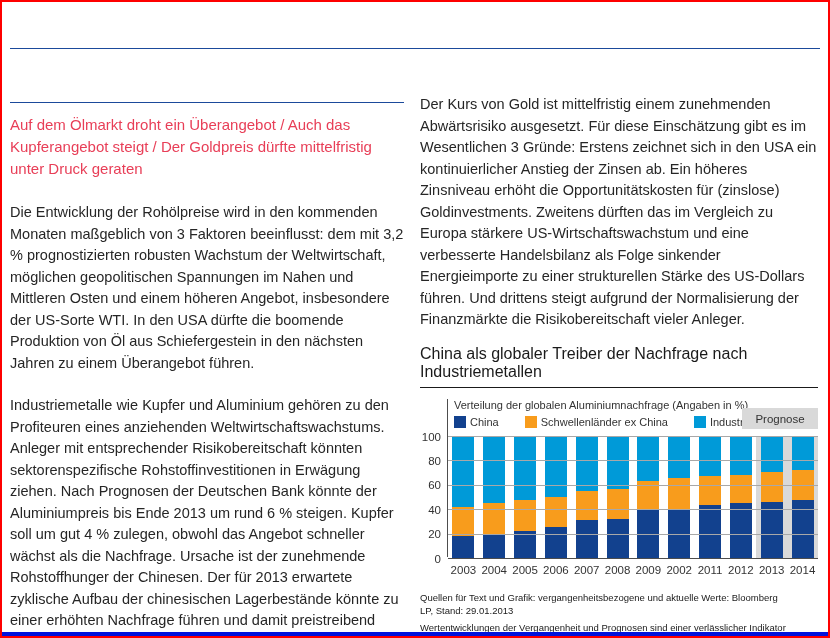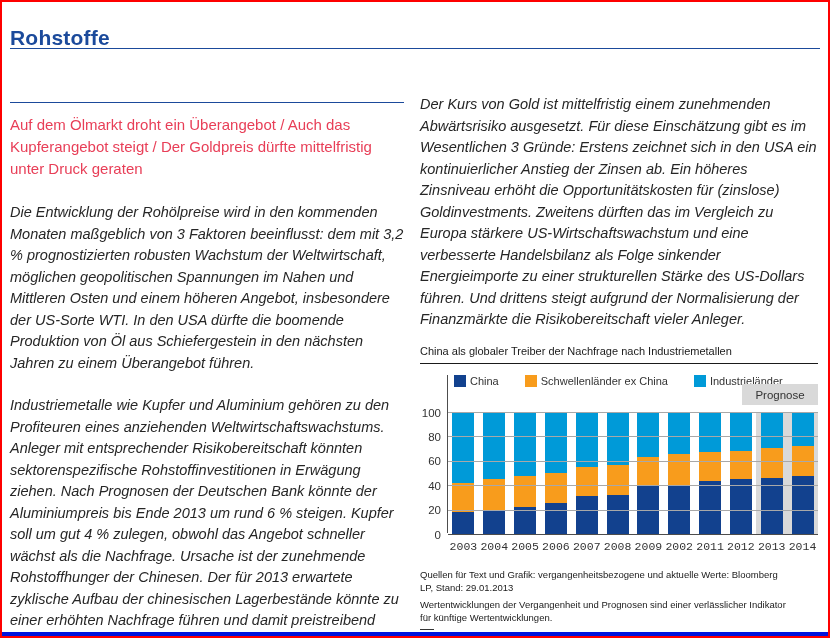--- a/index.html
+++ b/index.html
@@ -21,27 +21,27 @@
     position:absolute;left:8px;right:8px;top:46px;
     border-top:1.5px solid #1b4a9b;
   }
   .col{position:absolute;top:92px;}
   .col-left{left:8px;width:394px;}
   .col-right{left:418px;width:398px;}
 
   .section-heading{font-size:14.5px;color:#1b4a9b;margin:0;}
   .heading-rule{border-top:1px solid #1b4a9b;margin-top:8px;}
   .deck{font-size:15px;line-height:22px;color:#e83e57;margin-top:11px;}
-  .body-par{font-size:14.5px;line-height:21.5px;color:#262626;margin-top:21px;text-align:left;font-style:italic;}
+  .body-par{font-size:14.5px;line-height:21.5px;color:#262626;margin-top:21px;text-align:left;}
   .body-par.first{margin-top:22px;}
   .col-right .body-par{margin-top:0;}
 
   
   .chart{margin-top:13px;}
-  .chart-title{font-size:11px;color:#1a1a1a;}
+  .chart-title{font-size:16px;color:#1a1a1a;}
   .chart-title-rule{border-top:1px solid #1a1a1a;margin-top:6px;}
   .chart-body{position:relative;margin-top:11px;padding-left:28px;}
   .axis-vline{position:absolute;left:27px;top:0;height:158px;border-left:1px solid #4d4d4d;}
   .legend-block{position:relative;height:36px;}
   .legend-title{font-size:11px;color:#333;padding-left:6px;}
   .legend-row{display:flex;align-items:center;gap:4px;padding-left:6px;margin-top:5px;font-size:11px;color:#333;}
   .legend-item{display:flex;align-items:center;margin-right:22px;}
   .legend-chip{width:12px;height:12px;margin-right:4px;flex:0 0 auto;}
   .prognose-box{
     position:absolute;right:0;top:9px;width:76px;height:21px;
@@ -55,57 +55,57 @@
   .col-wrap{flex:1;position:relative;}
   .col-wrap.prog{background:#d9d9d9;}
   .gridlines{position:absolute;left:0;right:0;top:0;bottom:0;z-index:1;pointer-events:none;}
   .gridline{position:absolute;left:0;right:0;border-top:1px solid #a8a8a8;}
   .bar{
     position:absolute;left:50%;bottom:0;transform:translateX(-50%);
     width:22px;height:100%;display:flex;flex-direction:column-reverse;z-index:2;
   }
   .seg{width:100%;}
   .baseline{position:absolute;left:0;right:0;bottom:0;border-top:1px solid #4d4d4d;z-index:3;}
-  .x-labels{display:flex;margin-top:5px;font-family:Liberation Mono, monospace;}
+  .x-labels{display:flex;margin-top:5px;}
   .xlab{flex:1;text-align:center;font-size:11.5px;color:#333;}
 
   
   .footnotes{margin-top:8px;max-width:372px;font-size:9.5px;line-height:12.5px;color:#1a1a1a;}
   .footnote{margin-top:5px;}
   .footnote:first-child{margin-top:16px;}
   .footnote-divider{width:14px;border-top:1px solid #333;margin:5px 0;}
 
   .bottom-bar{position:absolute;left:0;right:0;bottom:0;height:4px;background:#0013dd;}
 </style>
 </head>
 <body>
 
 <div class="page">
 
-  <h1 class="page-title">Rohstoffe</h1>
   <div class="title-rule"></div>
 
   <div class="col col-left">
     <div class="heading-rule"></div>
     <div class="deck">Auf dem Ölmarkt droht ein Überangebot / Auch das Kupferangebot steigt / Der Goldpreis dürfte mittelfristig unter Druck geraten</div>
     <p class="body-par first">Die Entwicklung der Rohölpreise wird in den kommenden Monaten maßgeblich von 3 Faktoren beeinflusst: dem mit 3,2 % prognostizierten robusten Wachstum der Weltwirtschaft, möglichen geopolitischen Spannungen im Nahen und Mittleren Osten und einem höheren Angebot, insbesondere der US-Sorte WTI. In den USA dürfte die boomende Produktion von Öl aus Schiefergestein in den nächsten Jahren zu einem Überangebot führen.</p>
     <p class="body-par">Industriemetalle wie Kupfer und Aluminium gehören zu den Profiteuren eines anziehenden Weltwirtschaftswachstums. Anleger mit entsprechender Risikobereitschaft könnten sektorenspezifische Rohstoffinvestitionen in Erwägung ziehen. Nach Prognosen der Deutschen Bank könnte der Aluminiumpreis bis Ende 2013 um rund 6 % steigen. Kupfer soll um gut 4 % zulegen, obwohl das Angebot schneller wächst als die Nachfrage. Ursache ist der zunehmende Rohstoffhunger der Chinesen. Der für 2013 erwartete zyklische Aufbau der chinesischen Lagerbestände könnte zu einer erhöhten Nachfrage führen und damit preistreibend wirken.</p>
   </div>
 
   <div class="col col-right">
     <p class="body-par">Der Kurs von Gold ist mittelfristig einem zunehmenden Abwärtsrisiko ausgesetzt. Für diese Einschätzung gibt es im Wesentlichen 3 Gründe: Erstens zeichnet sich in den USA ein kontinuierlicher Anstieg der Zinsen ab. Ein höheres Zinsniveau erhöht die Opportunitätskosten für (zinslose) Goldinvestments. Zweitens dürften das im Vergleich zu Europa stärkere US-Wirtschaftswachstum und eine verbesserte Handelsbilanz als Folge sinkender Energieimporte zu einer strukturellen Stärke des US-Dollars führen. Und drittens steigt aufgrund der Normalisierung der Finanzmärkte die Risikobereitschaft vieler Anleger.</p>
 
     <div class="chart">
       <div class="chart-title">China als globaler Treiber der Nachfrage nach Industriemetallen</div>
       <div class="chart-title-rule"></div>
 
       <div class="chart-body">
         <div class="axis-vline"></div>
 
         <div class="legend-block">
+          <div class="legend-title">Verteilung der globalen Aluminiumnachfrage (Angaben in %)</div>
           <div class="legend-row">
               <span class="legend-item">
                 <span class="legend-chip" style="background: rgb(18, 65, 142);"></span>
                 <span>China</span>
               </span>
               <span class="legend-item">
                 <span class="legend-chip" style="background: rgb(248, 156, 28);"></span>
                 <span>Schwellenländer ex China</span>
               </span>
               <span class="legend-item">

